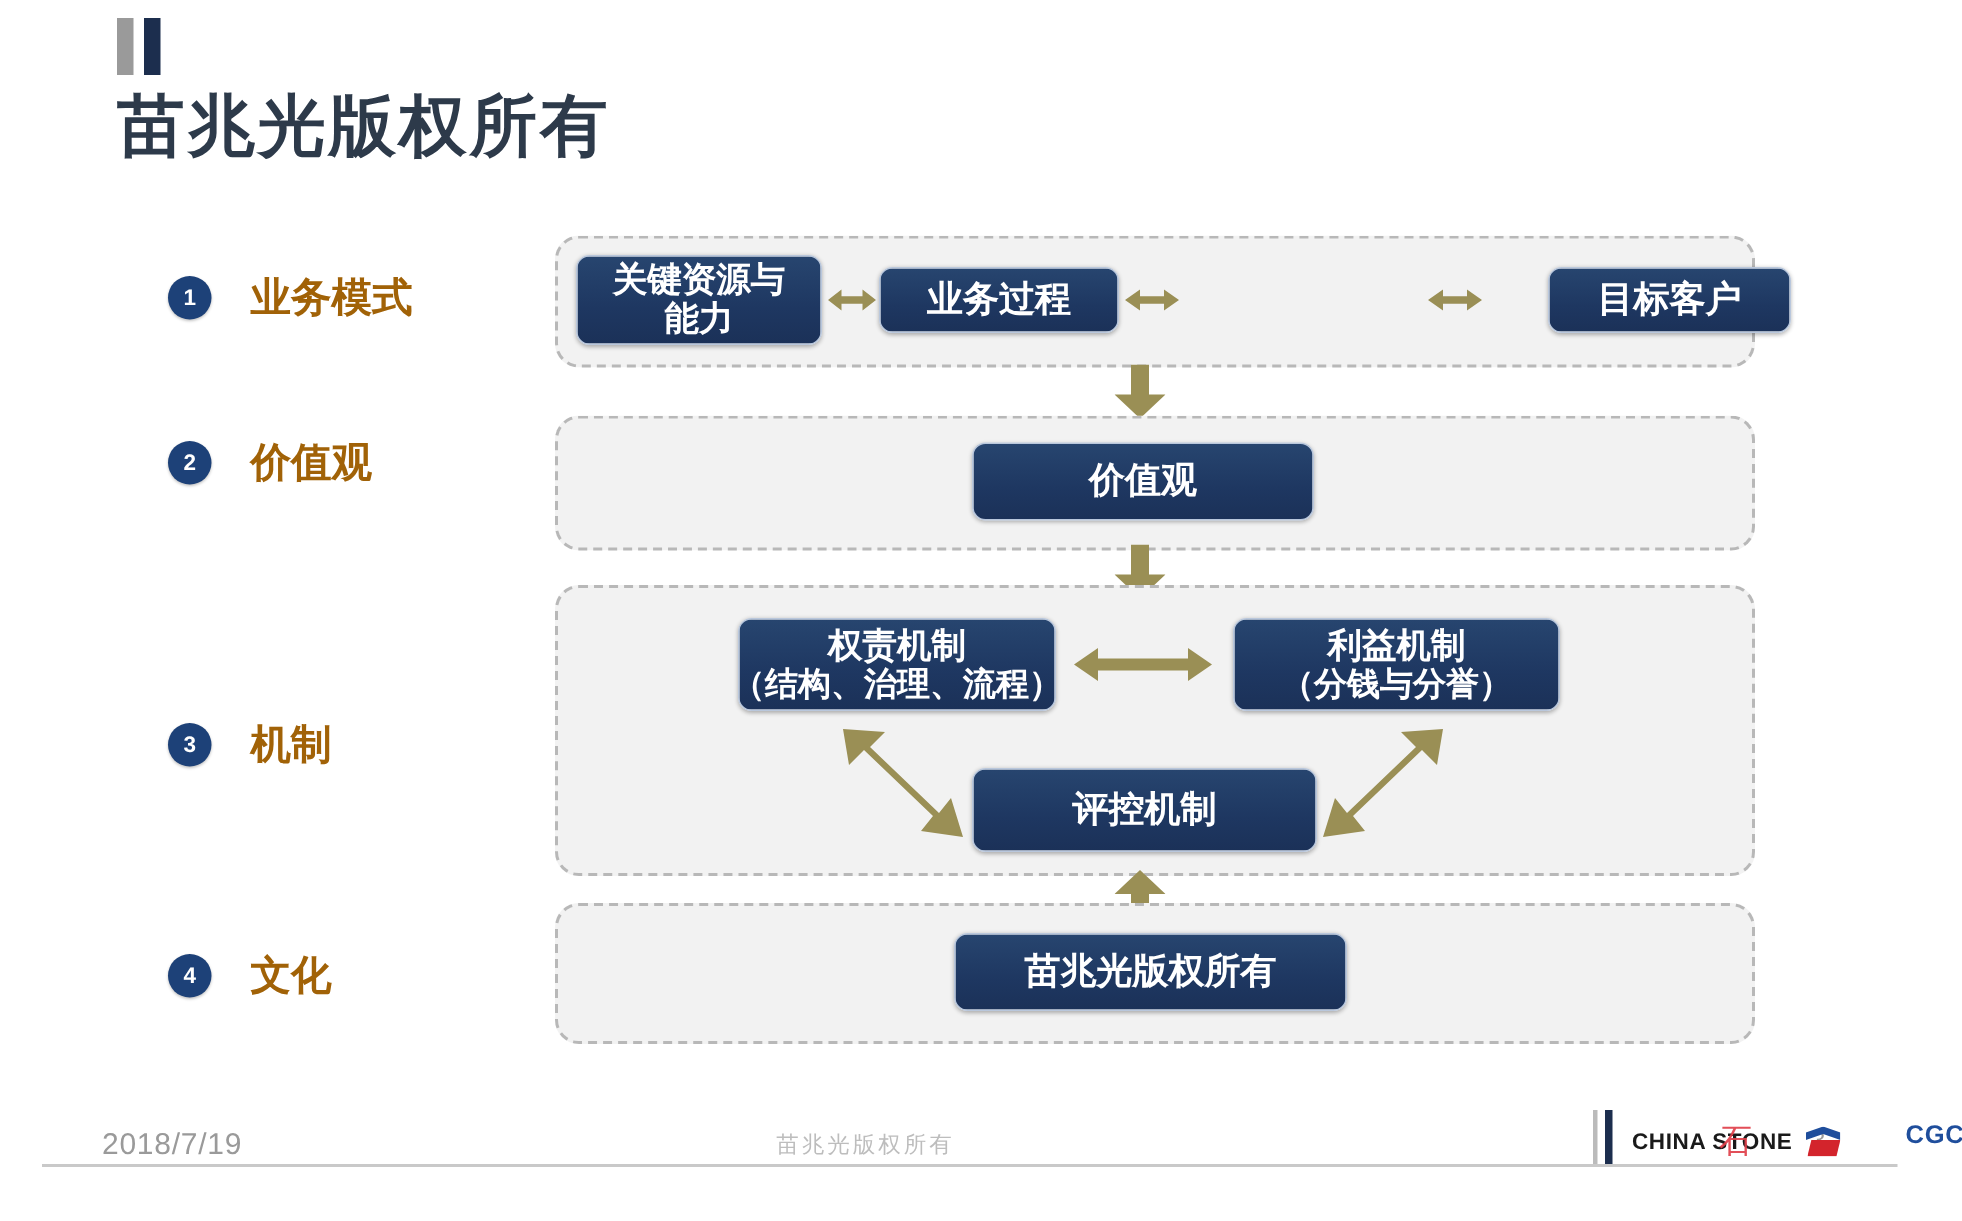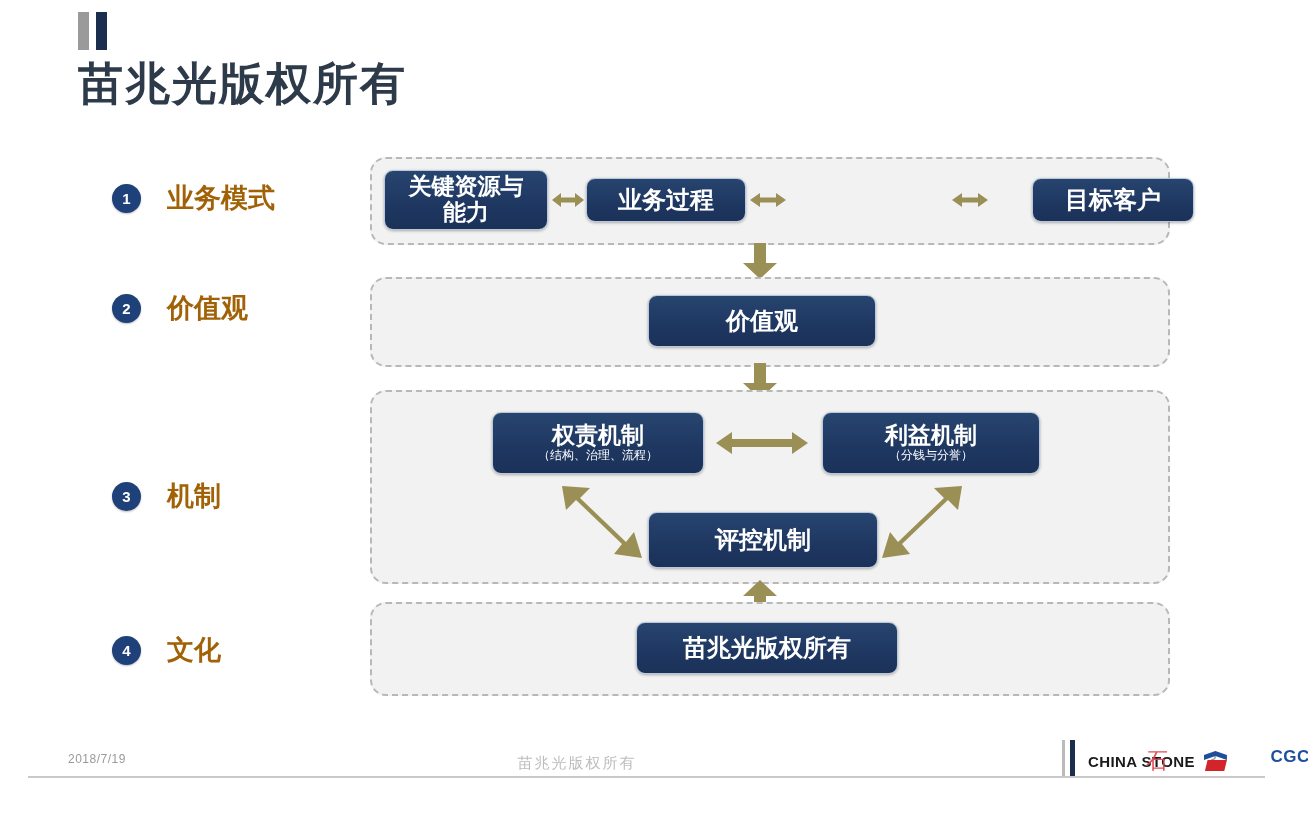--- a/index.html
+++ b/index.html
@@ -56,35 +56,35 @@
     box-shadow: 0 1px 3px rgba(0,0,0,.30);
     color: #ffffff;
     display: flex; flex-direction: column;
     align-items: center; justify-content: center;
     text-align: center;
     font-weight: 700;
     line-height: 1.12;
     padding: 2px 6px;
   }
   .navy-box .main { font-size: 24px; white-space: nowrap; }
-  .navy-box .sub  { font-size: 12px; font-weight: 400; white-space: nowrap; }
+  .navy-box .sub  { font-size: 22px; font-weight: 700; white-space: nowrap; }
   .navy-box.two-line .main { font-size: 23px; }
 
   
   .arrow { position: absolute; }
   .arrow svg { display: block; }
 
   
   #footer-rule {
     position: absolute; left: 28px; top: 776px;
     width: 1237px; height: 2px; background: #c9c9c9;
   }
   #footer-date {
     position: absolute; left: 68px; top: 752px;
-    font-size: 12px; color: #9a9a9a; letter-spacing: .5px;
+    font-size: 20px; color: #9a9a9a; letter-spacing: .5px;
   }
   #footer-center {
     position: absolute; left: 0; top: 754px; width: 1154px;
     text-align: center; font-size: 15px; color: #bdbdbd; letter-spacing: 2px;
   }
   #footer-page {
     position: absolute; left: 1208px; top: 752px;
     font-size: 16px; color: #9a9a9a;
   }
   #footer-divider {

